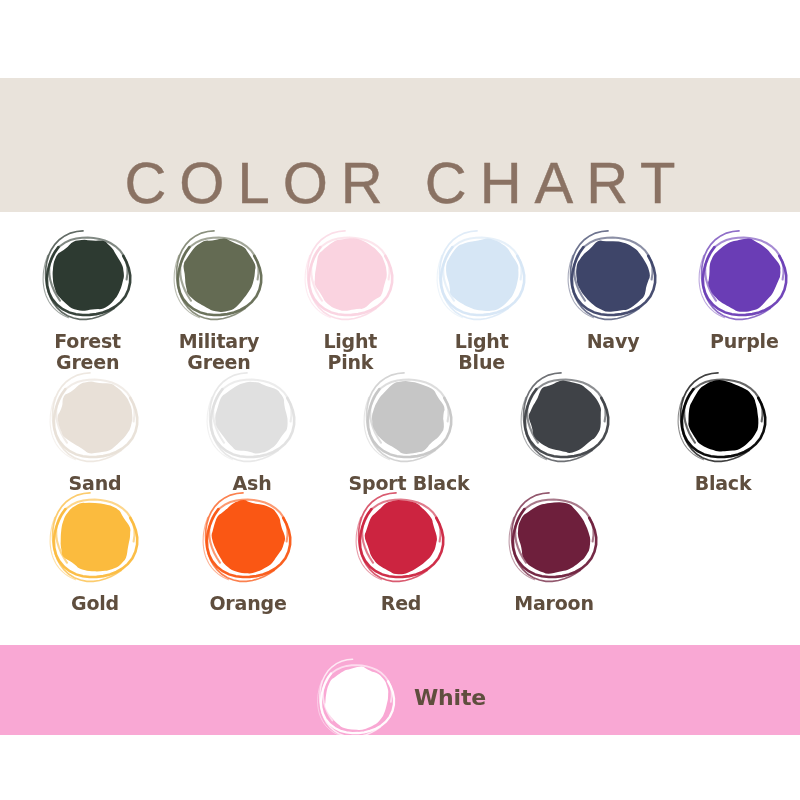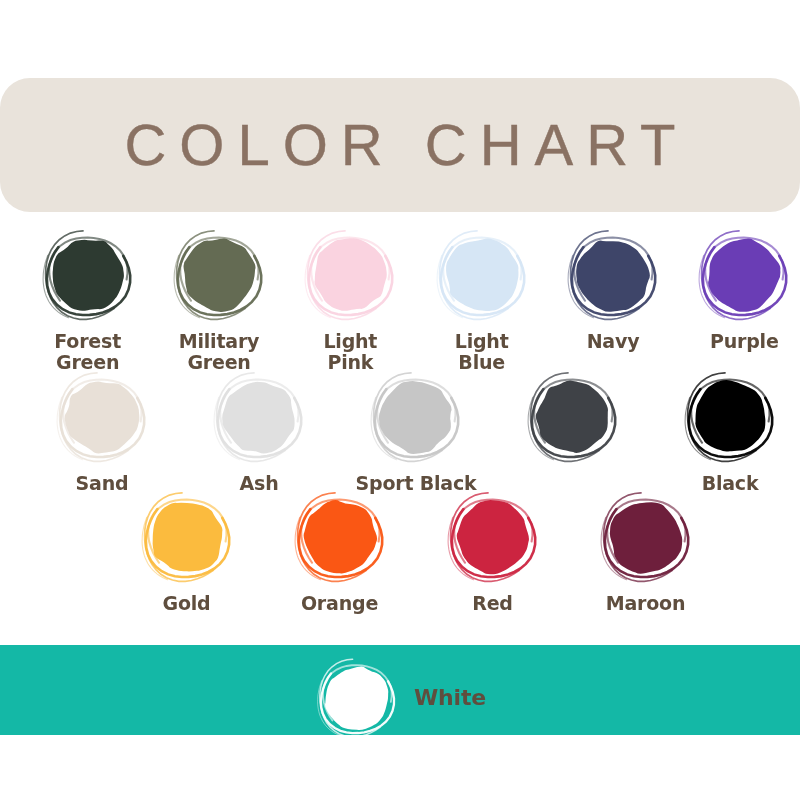--- a/index.html
+++ b/index.html
@@ -26,23 +26,22 @@
   .top-margin {
     height: 78px;
     background: #ffffff;
   }
 
   
   .header-band {
     height: 134px;
     background: #e9e3db;
     display: flex;
-    align-items: center;
+    align-items: flex-end;
     justify-content: center;
-    border-radius: 30px;
   }
   .chart-title {
     font-family: "Liberation Sans", sans-serif;
     font-weight: 300;
     font-size: 58px;
     letter-spacing: 13px;
     color: #8a7263;
     text-indent: 13px;
     line-height: 1;
     white-space: nowrap;
@@ -52,21 +51,20 @@
   
   .swatch-area {
     background: #ffffff;
     padding-top: 14px;
     height: 413px;
     box-sizing: border-box;
   }
 
   .swatch-row {
     display: flex;
-    justify-content: center;
     align-items: flex-start;
     padding-left: 32px;
   }
   .row-1 { gap: 20px; margin-left: 0px; }
   .row-2 { gap: 31px; margin-top: -4px; }
   .row-3 { gap: 27px; margin-top: -6px; }
 
   .swatch-cell {
     width: 126px;
     display: flex;
@@ -100,21 +98,21 @@
     white-space: pre-line;
   }
 
   
   .footer-band {
     position: absolute;
     left: 0;
     right: 0;
     top: 645px;
     height: 98px;
-    background: #14b8a6;
+    background: #f9a8d4;
     display: flex;
     align-items: center;
     justify-content: center;
     gap: 14px;
   }
   .footer-band .blob-wrap {
     width: 86px;
     height: 86px;
     margin-top: 8px;
   }

